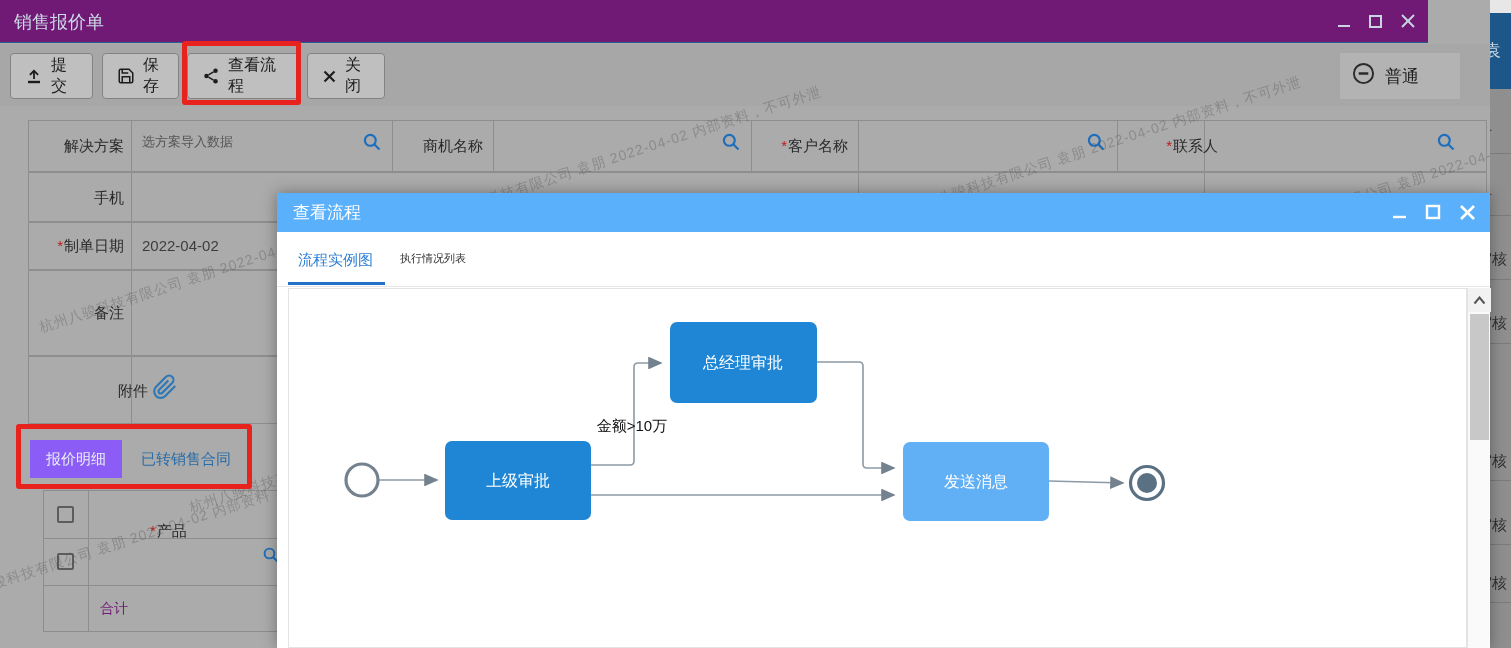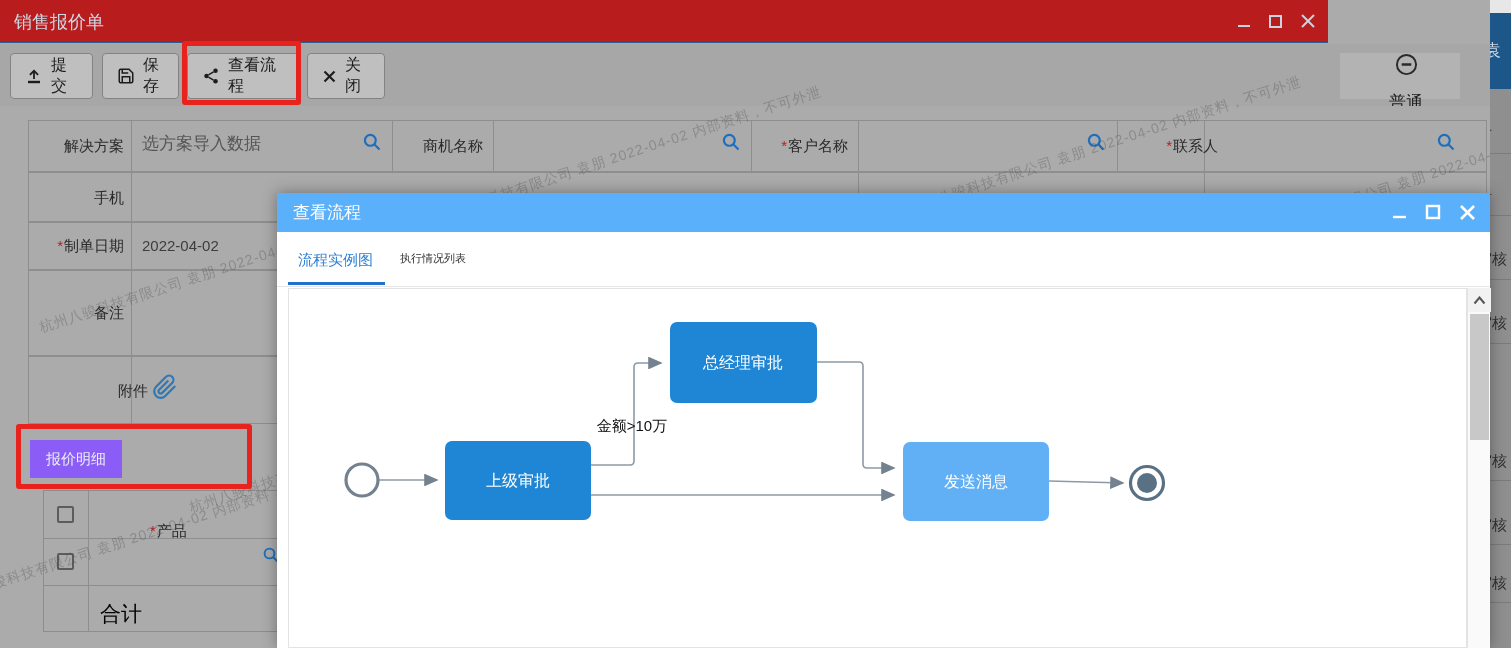--- a/index.html
+++ b/index.html
@@ -1,61 +1,61 @@
 <!DOCTYPE html>
 <html><head>
 <meta charset="utf-8">
 <style>
   * { margin:0; padding:0; box-sizing:border-box; }
   html,body { width:1511px; height:648px; overflow:hidden; background:#ababab;
               font-family:"Liberation Sans", sans-serif; }
   .stage { position:relative; width:1511px; height:648px; overflow:hidden; background:#ababab; }
 
   
-  .titlebar { position:absolute; left:0; top:0; width:1328px; height:43px;
-              background:#b91c1c; border-bottom:1px solid #275d90; z-index:1; }
+  .titlebar { position:absolute; left:0; top:0; width:1428px; height:43px;
+              background:#701a75; border-bottom:1px solid #275d90; z-index:1; }
   .titlebar .title { position:absolute; left:14px; top:10px; font-size:18px; color:#ccd9e6; }
   .win-ctrls { position:absolute; right:12px; top:12px; display:flex; gap:16px; }
   .win-ctrls svg { display:block; }
 
   .toolbar { position:absolute; left:0; top:44px; width:1490px; height:62px; background:#a7a7a7; z-index:1; }
   .tb-btn { position:absolute; top:9px; height:46px; background:#bfbfbf; border:1px solid #838383;
             border-radius:4px; color:#1c1c1c; font-size:16px; display:flex; align-items:center;
             justify-content:center; gap:8px; padding:0 14px; cursor:pointer; }
   .tb-btn svg { display:block; }
   .btn-submit { left:10px;  width:83px; }
   .btn-save   { left:102px; width:77px; }
   .btn-view   { left:187px; width:113px; }
   .btn-close  { left:307px; width:78px; }
   .priority-badge { position:absolute; left:1340px; top:9px; width:120px; height:46px;
                     background:#b3b3b3; display:flex; align-items:center; gap:10px;
-                    padding-left:12px; font-size:17px; color:#1c1c1c;flex-direction:column; }
+                    padding-left:12px; font-size:17px; color:#1c1c1c; }
 
   
   .form { position:absolute; left:0; top:106px; width:1490px; height:542px; background:#ababab; z-index:1; }
   .cell { position:absolute; border:1px solid #8e8e8e; }
   .flabel { position:absolute; font-size:15px; color:#2a2a2a; text-align:right; }
   .req { color:#c01818; margin-right:1px; }
   .fvalue { position:absolute; font-size:15px; color:#3d3d3d; }
   .finput { position:absolute; background:transparent; border:none; outline:none;
-            font-size:17px; color:#14532d; font-family:Liberation Serif, serif; }
+            font-size:13px; color:#14532d; font-family:Liberation Serif, serif; }
   .finput::placeholder { color:#555; opacity:1; }
   .search-ic { position:absolute; width:20px; height:20px; }
 
   
   .tab-active { position:absolute; left:30px; top:334px; width:92px; height:38px; background:#8b5cf6;
                 color:#e8eef4; font-size:15px; display:flex; align-items:center; justify-content:center; cursor:pointer; }
   .tab-inactive { position:absolute; left:122px; top:334px; width:128px; height:38px; color:#2b6ca8;
                   font-size:15px; display:flex; align-items:center; justify-content:center; cursor:pointer; }
 
   
   .dt-line { position:absolute; background:#8d8d8d; }
   .checkbox { position:absolute; width:17px; height:17px; border:2px solid #5c5c5c; border-radius:2px; }
   .dt-head { position:absolute; font-size:15px; color:#2a2a2a;margin-top:16px; }
-  .dt-total { position:absolute; font-size:21px; color:#000000;text-align:right; }
+  .dt-total { position:absolute; font-size:14px; color:#701a75;text-align:right; }
 
   
   .redbox { position:absolute; border:5px solid #e8231d; border-radius:3px; z-index:6; pointer-events:none; }
   .redbox1 { left:182px; top:41px; width:119px; height:64px; }
   .redbox2 { left:16px;  top:424px; width:236px; height:65px; }
 
   
   .wm { position:absolute; font-size:14px; color:rgba(66,66,66,0.30); white-space:nowrap;
         transform:rotate(-18deg); z-index:2; pointer-events:none; letter-spacing:1px; }
 
@@ -218,20 +218,23 @@
     <div class="cell" style="left:28px; top:250px; width:1459px; height:68px;"></div>
     <div style="position:absolute; left:131px; top:250px; width:1px; height:68px; background:#8e8e8e;"></div>
     <div class="flabel" style="left:28px; top:276px; width:96px;margin-left:24px;"><span>附件</span></div>
     <span style="position:absolute; left:152px; top:268px;"><svg width="26" height="26" viewBox="0 0 24 24" fill="none" stroke="#2f78b5" stroke-width="2">
           <path d="M21.44 11.05l-9.19 9.19a6 6 0 0 1-8.49-8.49l9.19-9.19a4 4 0 0 1 5.66 5.66l-9.2 9.19a2 2 0 0 1-2.83-2.83l8.49-8.48"></path>
         </svg></span>
 
     <div class="tab-active">
         <span>报价明细</span>
       </div>
+    <div class="tab-inactive">
+        <span>已转销售合同</span>
+      </div>
 
     <div class="dt-line" style="left:43px; top:384px; width:560px; height:1px;"></div>
     <div class="dt-line" style="left:43px; top:432px; width:560px; height:1px;"></div>
     <div class="dt-line" style="left:43px; top:479px; width:560px; height:1px;"></div>
     <div class="dt-line" style="left:43px; top:525px; width:560px; height:1px;"></div>
     <div class="dt-line" style="left:43px; top:384px; width:1px; height:141px;"></div>
     <div class="dt-line" style="left:88px; top:384px; width:1px; height:141px;"></div>
     <div class="checkbox" style="left:57px; top:400px;"></div>
     <div class="checkbox" style="left:57px; top:447px;"></div>
     <div class="dt-head" style="left:150px; top:400px;"><span class="req">*</span><span>产品</span></div>

